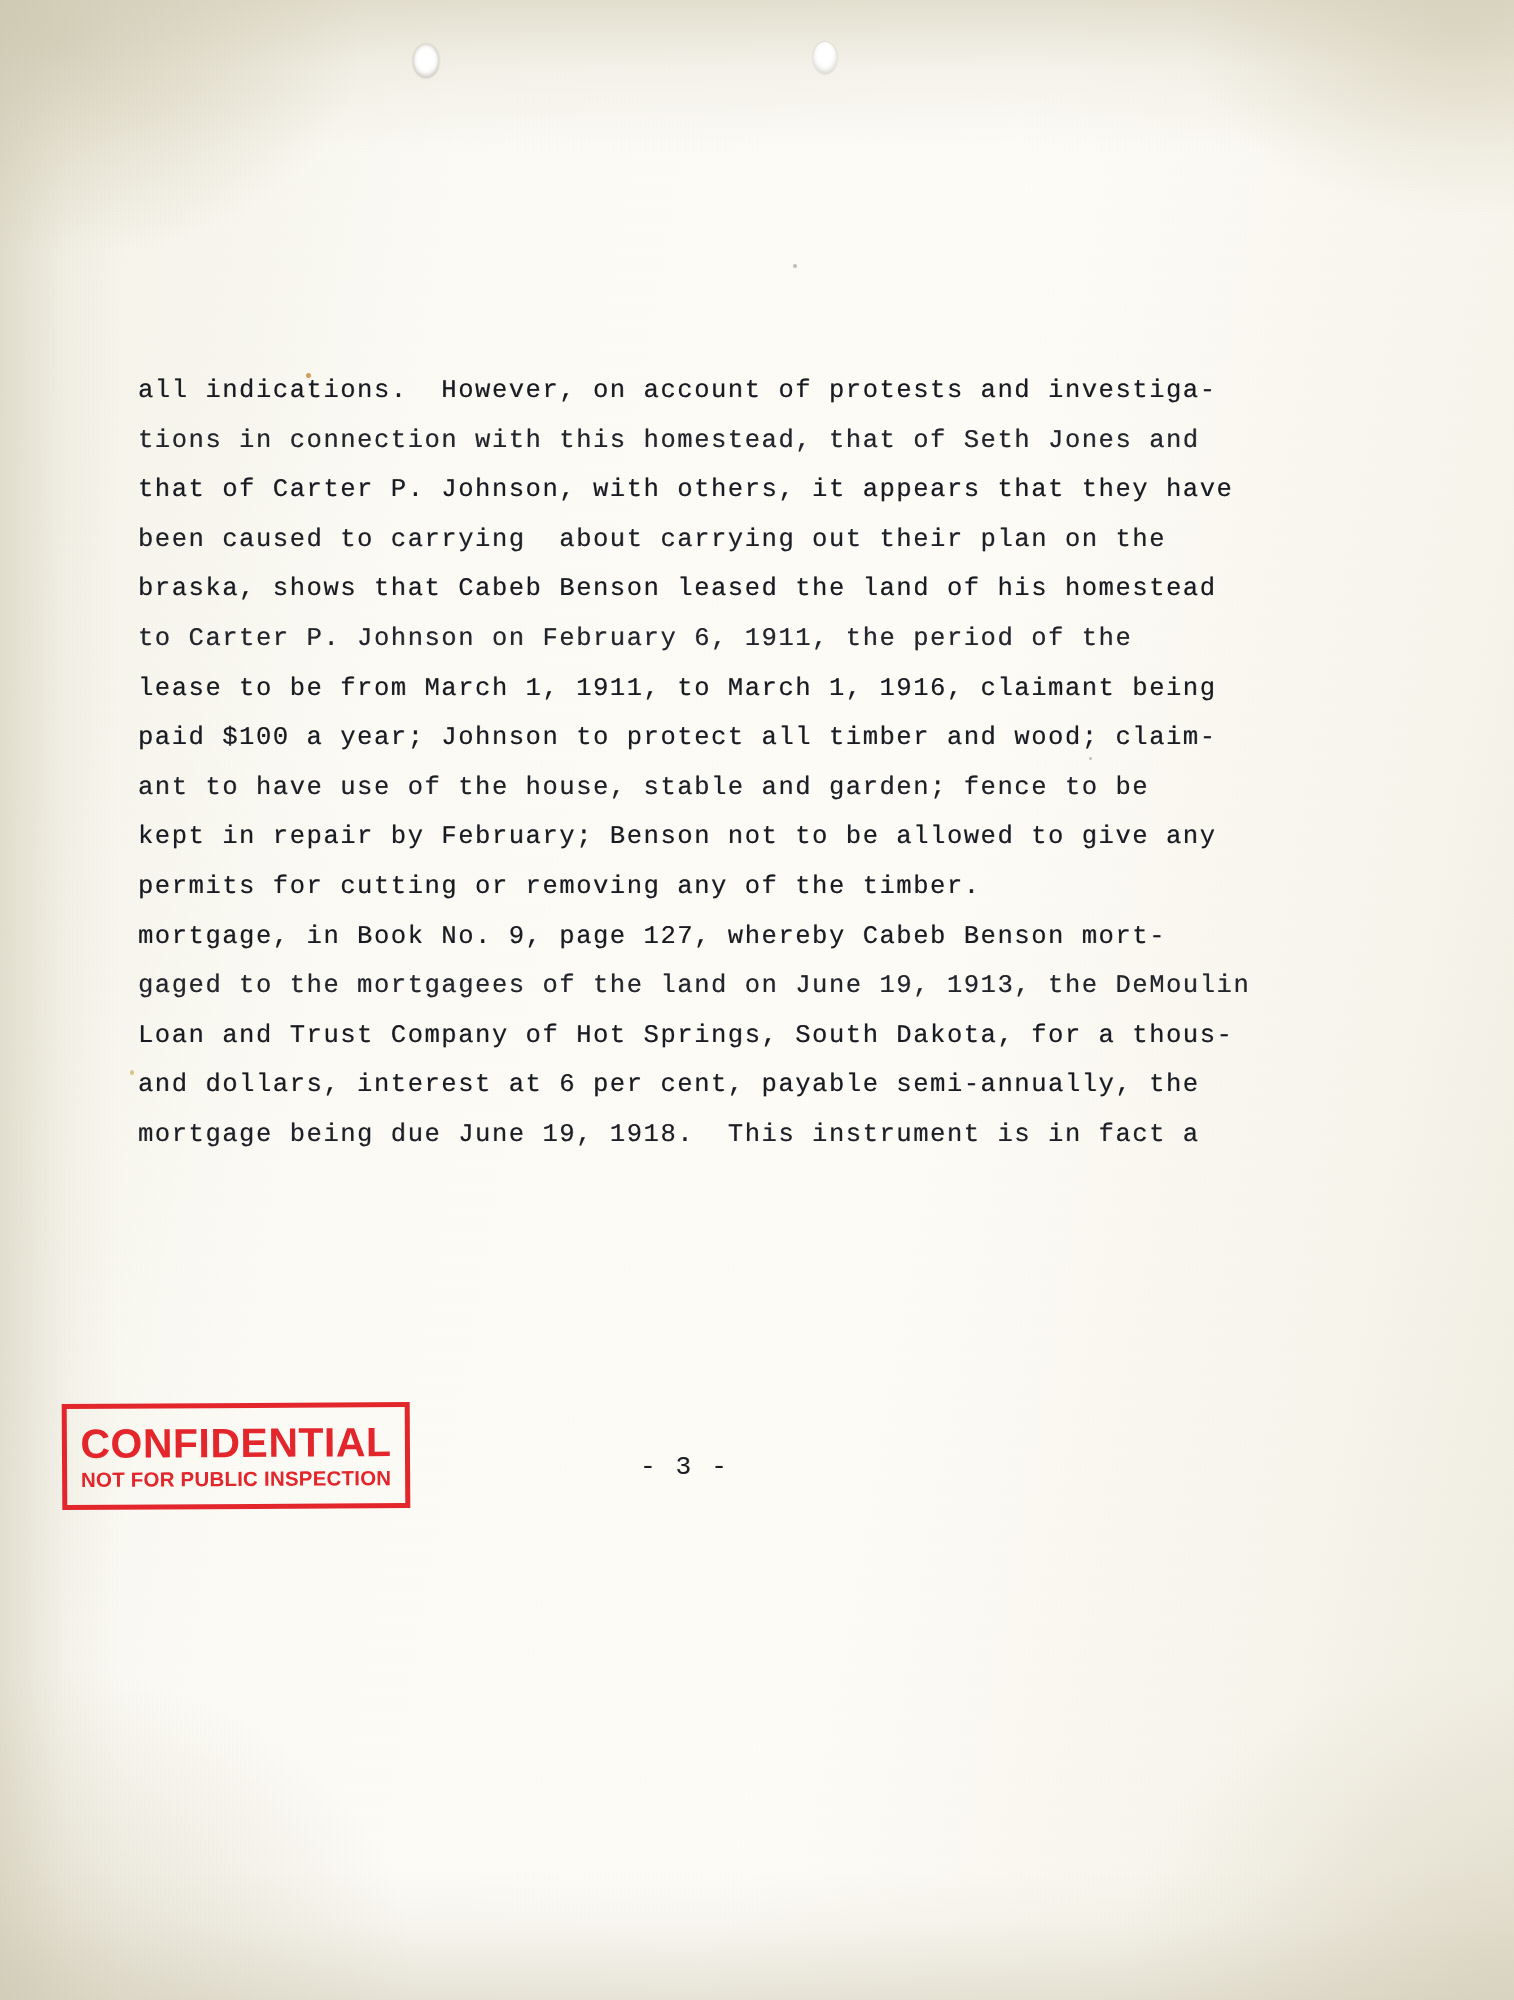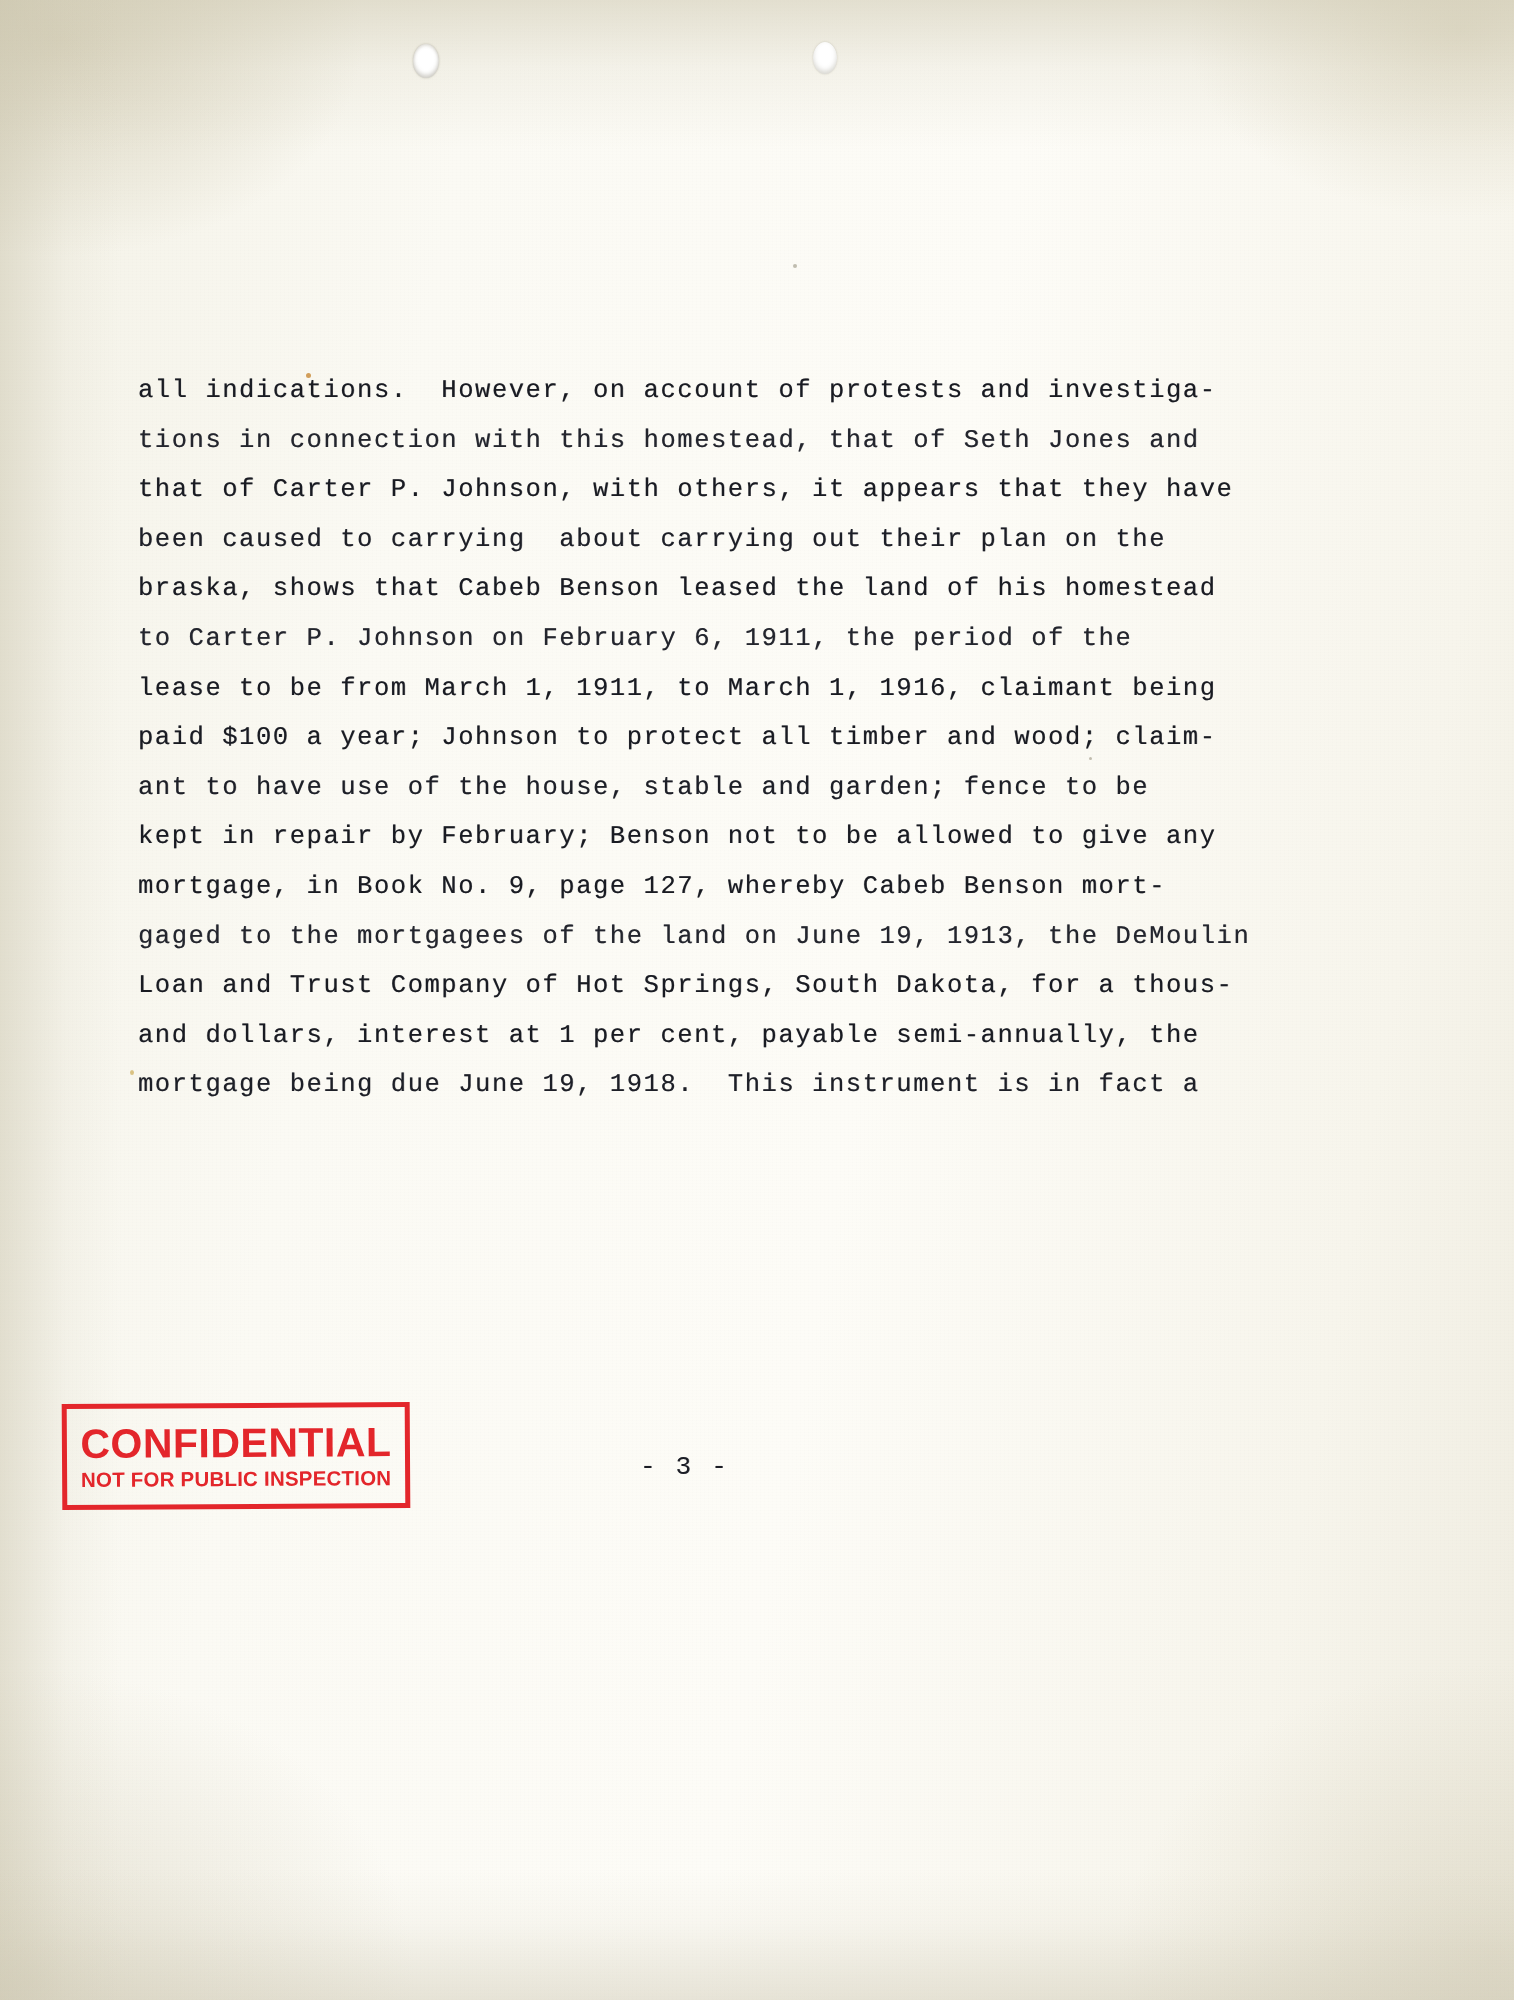--- a/index.html
+++ b/index.html
@@ -184,27 +184,28 @@
       <div class="typed-line fade2">been caused to carrying  about carrying out their plan on the</div>
     </div>
 
     <div class="paragraph">
       <div class="typed-line">braska, shows that Cabeb Benson leased the land of his homestead</div>
       <div class="typed-line fade1">to Carter P. Johnson on February 6, 1911, the period of the</div>
       <div class="typed-line">lease to be from March 1, 1911, to March 1, 1916, claimant being</div>
       <div class="typed-line">paid $100 a year; Johnson to protect all timber and wood; claim-</div>
       <div class="typed-line fade2">ant to have use of the house, stable and garden; fence to be</div>
       <div class="typed-line">kept in repair by February; Benson not to be allowed to give any</div>
+      <div class="typed-line">permits for cutting or removing any of the timber.</div>
     </div>
 
     <div class="paragraph">
       <div class="typed-line">mortgage, in Book No. 9, page 127, whereby Cabeb Benson mort-</div>
       <div class="typed-line fade1">gaged to the mortgagees of the land on June 19, 1913, the DeMoulin</div>
       <div class="typed-line">Loan and Trust Company of Hot Springs, South Dakota, for a thous-</div>
-      <div class="typed-line">and dollars, interest at 1 per cent, payable semi-annually, the</div>
+      <div class="typed-line">and dollars, interest at 6 per cent, payable semi-annually, the</div>
       <div class="typed-line fade2">mortgage being due June 19, 1918.  This instrument is in fact a</div>
     </div>
 
   </div>
 
   <div id="confidential-stamp">
     <div id="stamp-title">CONFIDENTIAL</div>
     <div id="stamp-subtitle">NOT FOR PUBLIC INSPECTION</div>
   </div>
 

